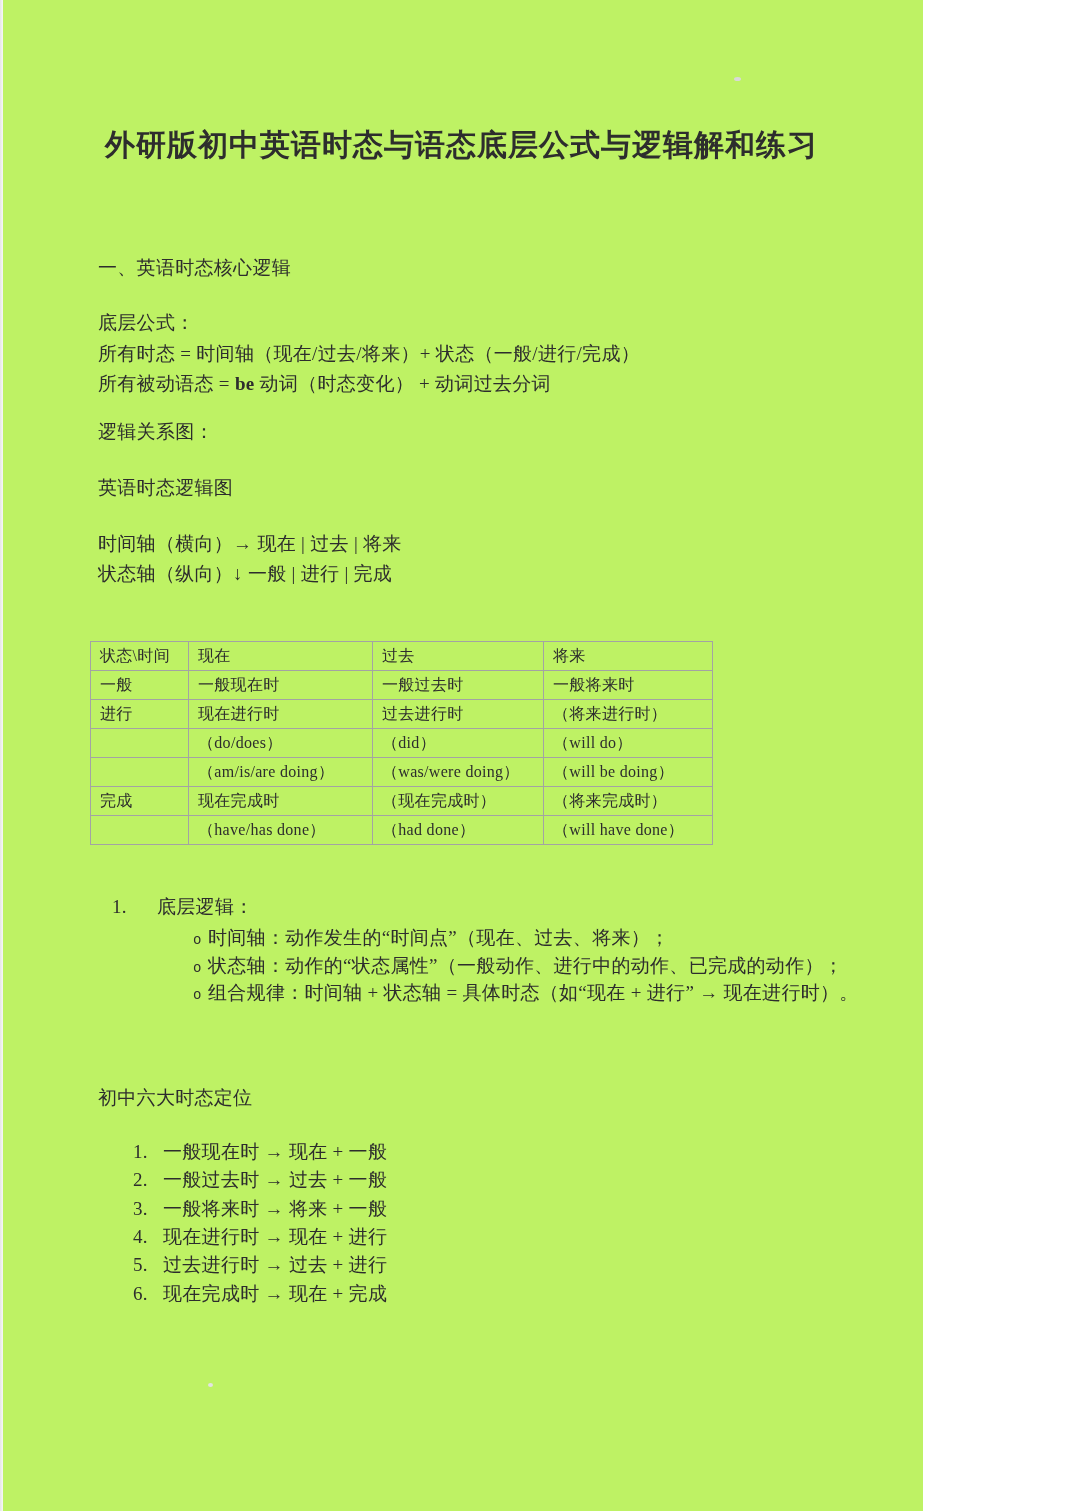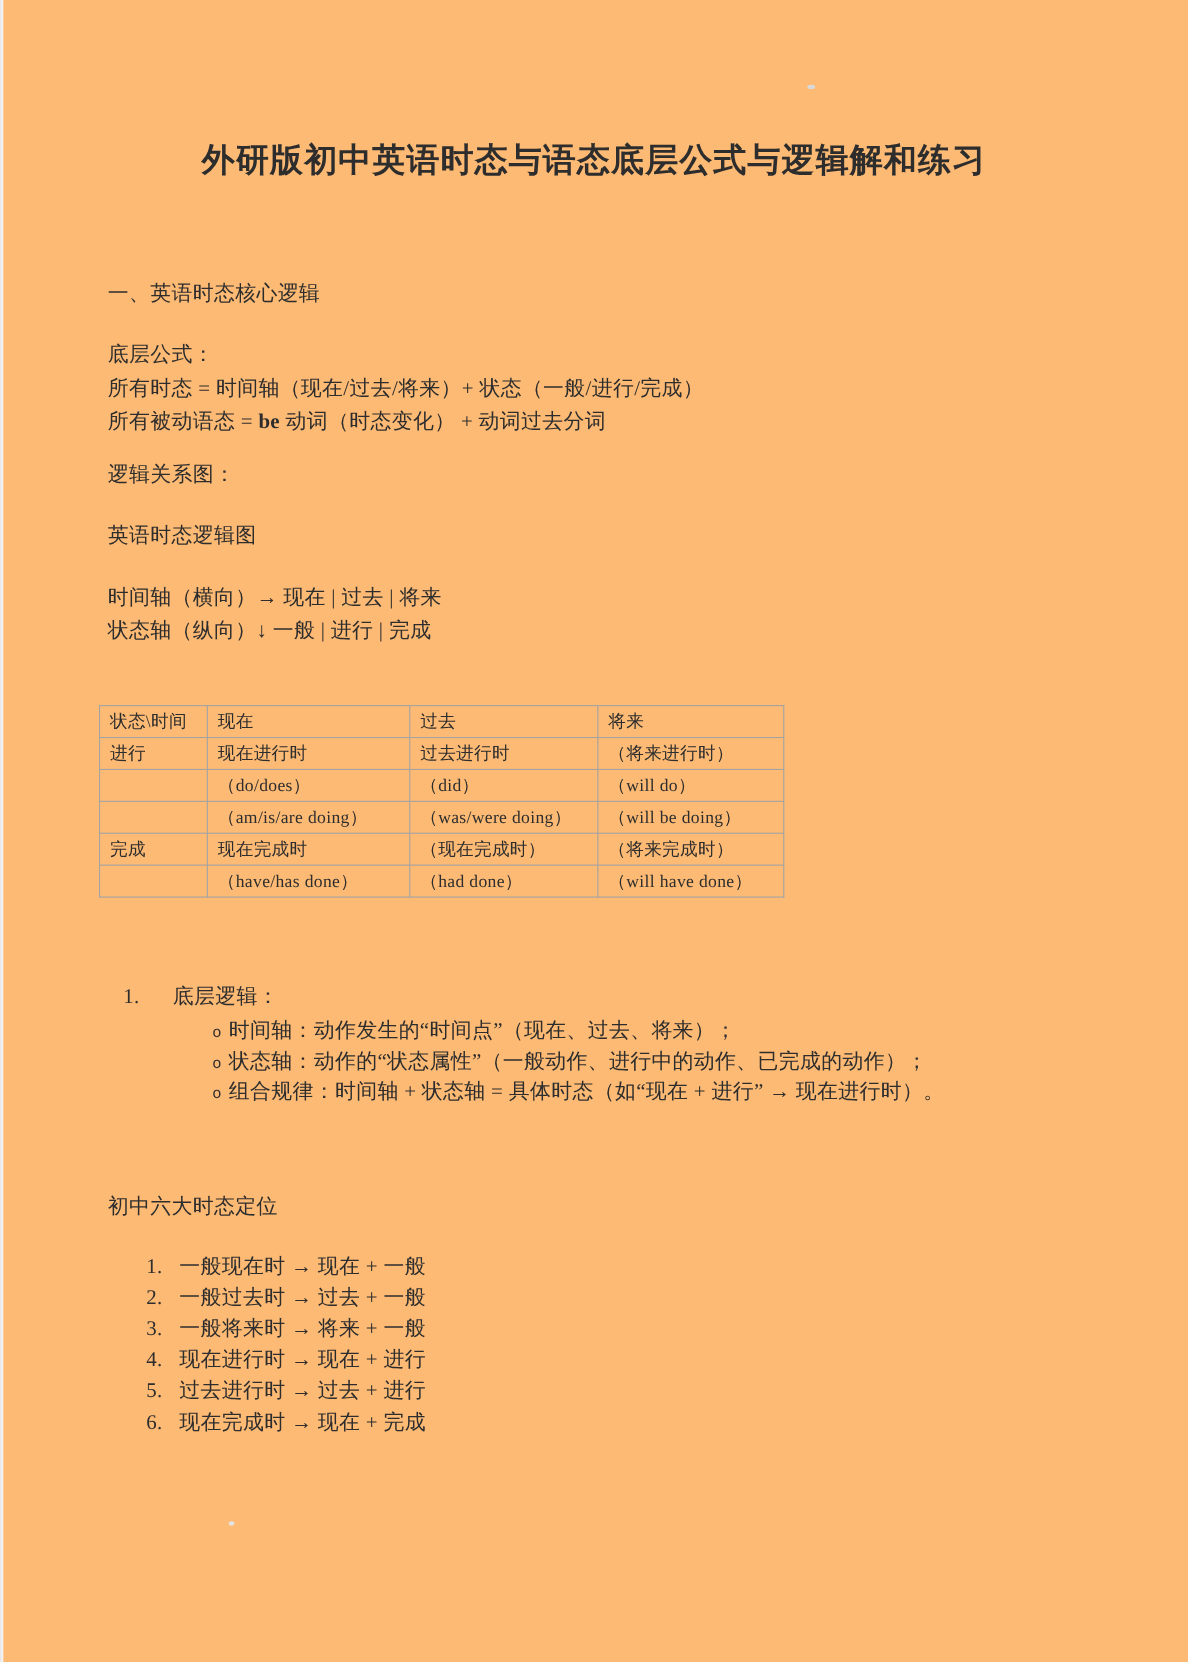--- a/index.html
+++ b/index.html
@@ -1,20 +1,20 @@
 <!DOCTYPE html>
 <html><head>
 <meta charset="utf-8">
 <style>
   html,body{margin:0;padding:0;background:#ffffff;}
   .page{
     position:relative;
-    width:1080px;
+    width:923px;
     height:1511px;
-    background:#fdba74;
+    background:#bef264;
     font-family:"Liberation Serif","DejaVu Serif",serif;
     color:#2d2d2d;
     overflow:hidden;
   }
   .edge-strip{
     position:absolute;left:0;top:0;width:3px;height:100%;
     background:linear-gradient(to right,#e6e6e6,#f7f7f7);
   }
   .abs{
     position:absolute;
@@ -92,20 +92,26 @@
         <col style="width:169px;">
     </colgroup>
     <tbody>
         <tr>
       <td>状态\时间</td>
       <td>现在</td>
       <td>过去</td>
       <td>将来</td>
     </tr>
     <tr>
+      <td>一般</td>
+      <td>一般现在时</td>
+      <td>一般过去时</td>
+      <td>一般将来时</td>
+    </tr>
+    <tr>
       <td>进行</td>
       <td>现在进行时</td>
       <td>过去进行时</td>
       <td>（将来进行时）</td>
     </tr>
     <tr>
       <td></td>
       <td>（do/does）</td>
       <td>（did）</td>
       <td>（will do）</td>

